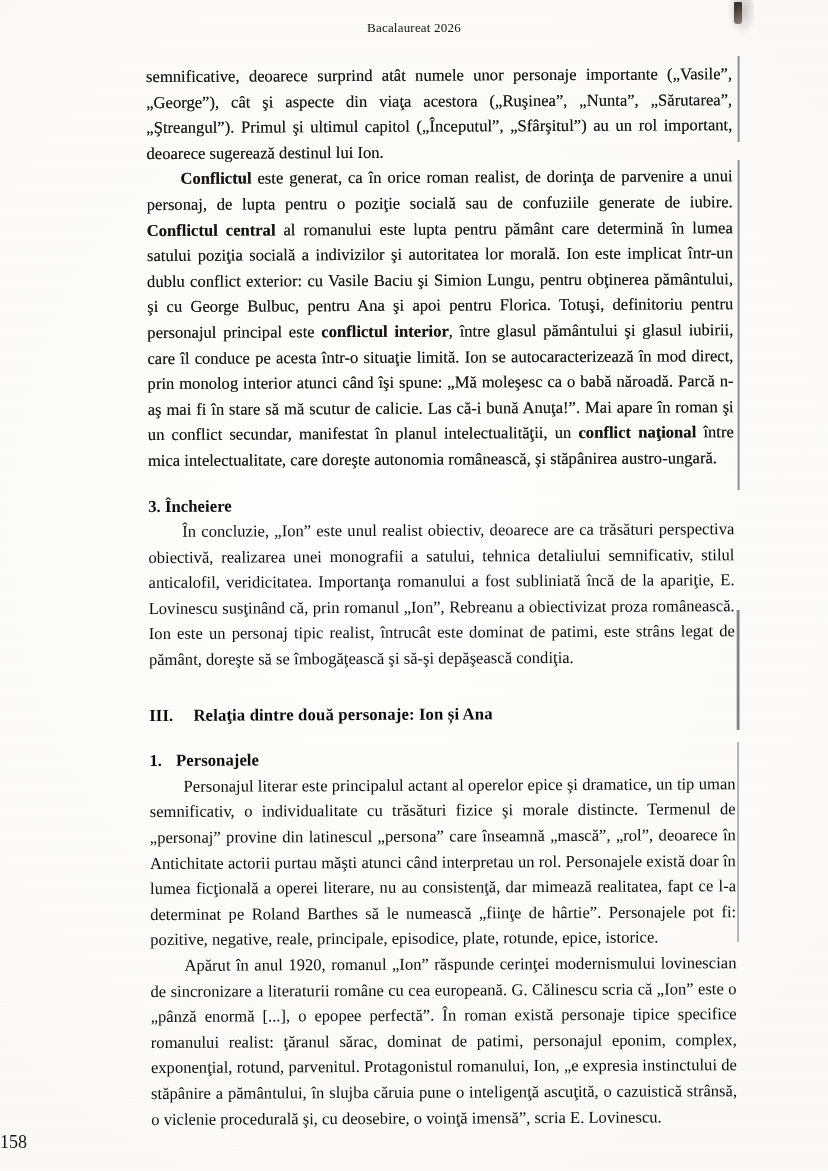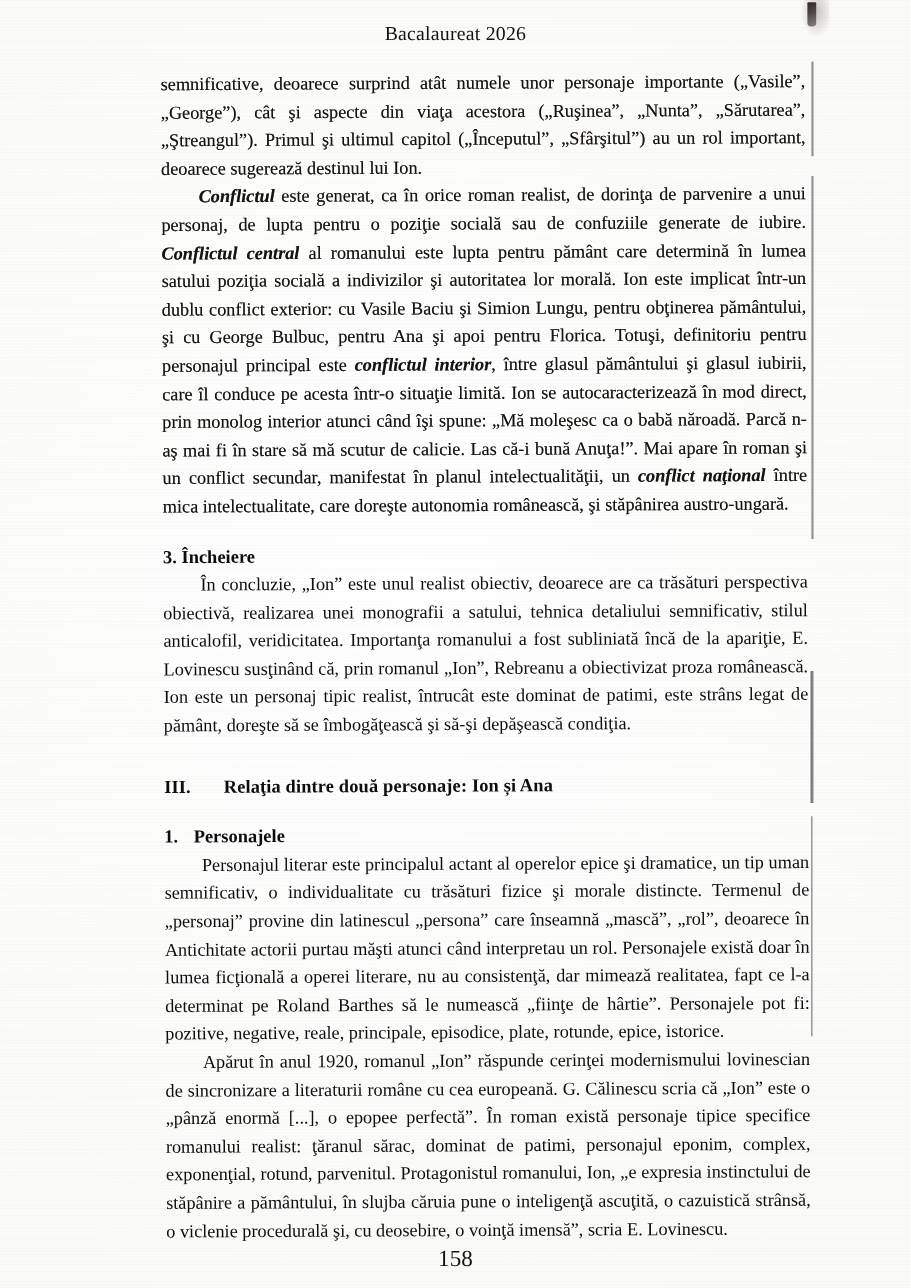--- a/index.html
+++ b/index.html
@@ -65,21 +65,21 @@
     background: radial-gradient(ellipse at 55% 30%, rgba(160,150,145,0.55) 0%, rgba(255,255,255,0) 72%);
   }
 
   
   .running-head {
     position: absolute;
     left: 0;
     right: 0;
     top: 20px;
     text-align: center;
-    font-size: 18px;
+    font-size: 13px;
     letter-spacing: 0.2px;
     color: #15120f;
     font-family: "Liberation Serif", "DejaVu Serif", serif;
   }
 
   
   .body-block {
     position: absolute;
     left: 146px;
     top: 64px;
@@ -98,58 +98,57 @@
     margin: 0;
     text-indent: 0;
   }
 
   p.indent {
     text-indent: 34px;
   }
   .gap-md { height: 20px; }
   .gap-lg { height: 30px; }
 
-  b, .bold { font-weight: bold; font-style: italic; }
+  b, .bold { font-weight: bold; }
 
   
   .h-sub {
     font-weight: bold;
     font-size: 16.8px;
     margin-left: 34px;
   }
 
   .h-roman {
     font-weight: bold;
     font-size: 16.8px;
     margin-left: 56px;
     letter-spacing: 0.1px;
   }
-  .h-roman .num { margin-right: 30px; }
+  .h-roman .num { margin-right: 20px; }
 
   .h-numbered {
     font-weight: bold;
     font-size: 16.8px;
     margin-left: 34px;
   }
   .h-numbered .num { margin-right: 14px; }
 
   
   .scan-faded {
     color: #171310;
     text-shadow: 0 0 0.45px rgba(0,0,0,0.55);
   }
 
   
   .folio {
     position: absolute;
     left: 0;
     right: 0;
     top: 1132px;
-    text-align: center;
-    font-size: 21px;
+    font-size: 18px;
     color: #151515;
   }
 
   
   .grain {
     position: absolute;
     inset: 0;
     pointer-events: none;
     opacity: 0.035;
     background-image:

